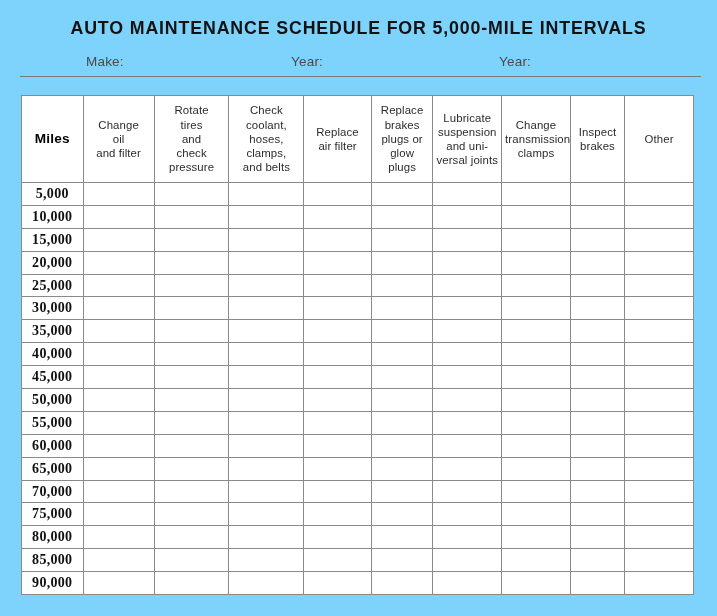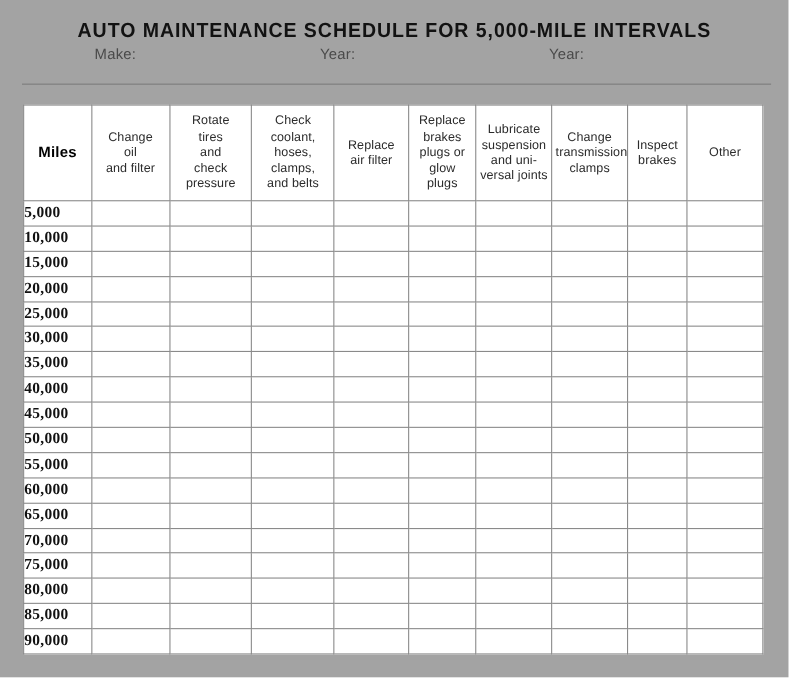--- a/index.html
+++ b/index.html
@@ -13,21 +13,21 @@
     height: 616px;
     font-family: "Liberation Sans", sans-serif;
     color: #000000;
     overflow: hidden;
   }
 
   .page {
     position: relative;
     width: 717px;
     height: 616px;
-    background: #a3a3a3;
+    background: #7dd3fc;
   }
 
   
   .doc-title {
     position: absolute;
     left: 0;
     top: 17px;
     width: 717px;
     text-align: center;
     font-family: "Liberation Sans", sans-serif;
@@ -36,21 +36,21 @@
     letter-spacing: 0.9px;
     color: #121212;
     white-space: nowrap;
     transform: scaleX(0.96);
   }
 
   
   .vehicle-line {
     position: absolute;
     left: 20px;
-    top: 42px;
+    top: 54px;
     width: 680px;
     height: 20px;
     text-align: right;
   }
   .vehicle-field {
     position: absolute;
     top: 0;
     font-size: 13.5px;
     font-weight: normal;
     color: #4a4a4a;
@@ -109,21 +109,21 @@
     color: #000000;
     letter-spacing: 0.2px;
   }
 
   
   table.sched tbody tr { height: 21.9px; }
   table.sched tbody td {
     height: 21.9px;
   }
   td.miles-cell {
-    text-align: left;
+    text-align: center;
     padding-right: 9px;
     font-family: "Liberation Serif", serif;
     font-weight: bold;
     font-size: 14px;
     color: #111111;
     letter-spacing: 0.3px;
     white-space: nowrap;
   }
   td.blank-cell {
     text-align: center;

